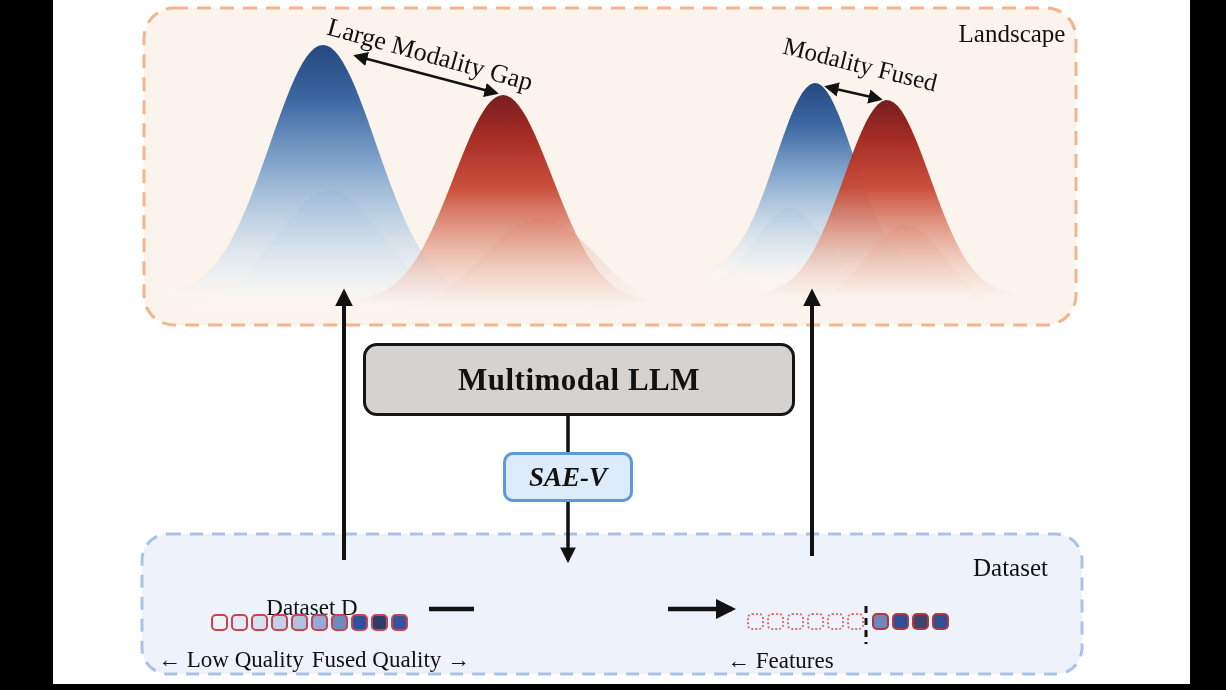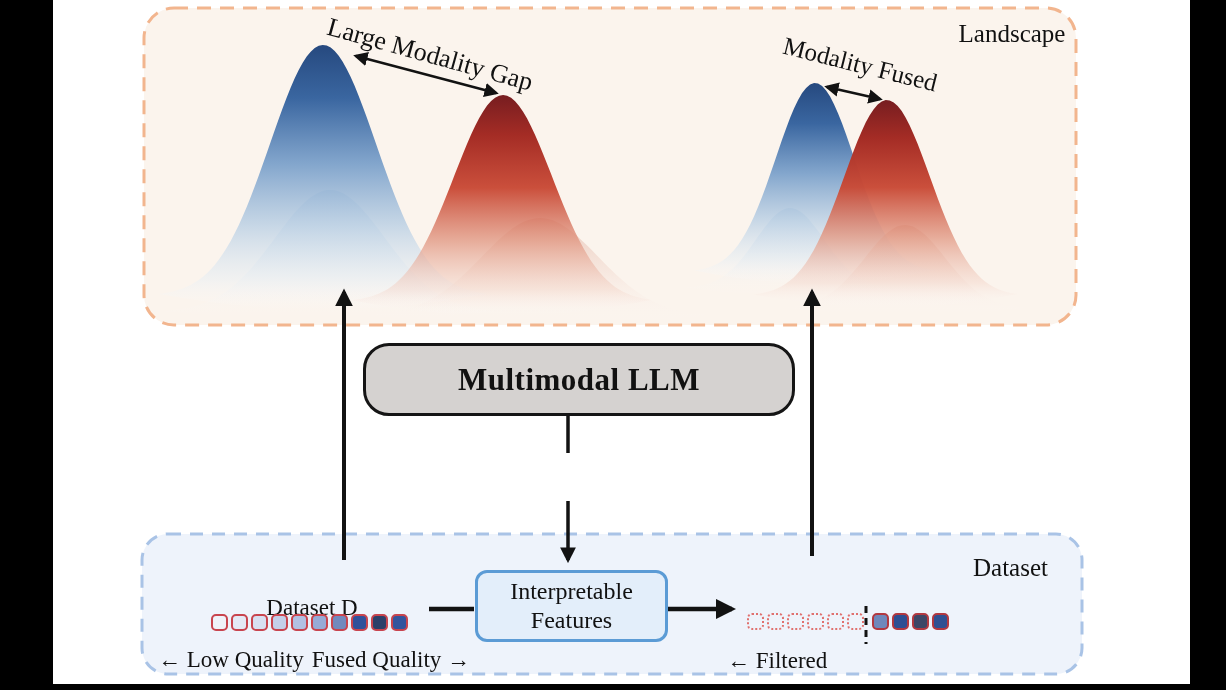--- a/index.html
+++ b/index.html
@@ -3,21 +3,21 @@
 <meta charset="utf-8">
 <title>Diagram</title>
 <style>
   html,body{margin:0;padding:0;}
   body{background:#000;font-family:"Liberation Serif","DejaVu Serif",serif;}
   .stage{position:relative;width:1226px;height:690px;background:#000;overflow:hidden;}
   .content-bg{position:absolute;left:53px;top:0;width:1137px;height:684px;background:#ffffff;z-index:1;}
   svg.overlay{position:absolute;left:0;top:0;width:1226px;height:690px;z-index:2;}
   .abs{position:absolute;z-index:3;color:#111;}
   .box{display:flex;align-items:center;justify-content:center;box-sizing:border-box;}
-  .mllm-box{left:363px;top:343px;width:432px;height:73px;background:#d5d2d0;border:3px solid #151515;border-radius:26px;font-weight:bold;font-size:31px;letter-spacing:.5px;}
+  .mllm-box{left:363px;top:343px;width:432px;height:73px;background:#d5d2d0;border:3px solid #151515;border-radius:14px;font-weight:bold;font-size:31px;letter-spacing:.5px;}
   .sae-box{left:503px;top:452px;width:130px;height:50px;background:#dcebfa;border:3px solid #5b9bd5;border-radius:10px;font-weight:bold;font-style:italic;font-size:27px;}
   .features-box{left:475px;top:570px;width:193px;height:72px;background:#e3eefa;border:3px solid #5b9bd5;border-radius:12px;font-size:24px;line-height:1.22;text-align:center;flex-direction:column;}
   .panel-label{font-size:25px;}
   .small-label{font-size:23px;}
   .rot{transform-origin:left top;white-space:nowrap;}
   .sqrow{display:flex;gap:3px;}
   .sq{width:17px;height:17px;border-radius:5px;border:2.5px solid #c8444e;box-sizing:border-box;display:inline-block;}
   .sq.dotted{border-style:dotted;background:transparent;}
   .ctr{text-align:center;}
   .right{text-align:center;}
@@ -89,23 +89,22 @@
     <line x1="866" y1="606" x2="866" y2="644" stroke="#121212" stroke-width="3" stroke-dasharray="7 5"></line>
   </svg>
 
   <div class="abs panel-label right" style="left:952px;top:20px;width:120px;">Landscape</div>
   <div class="abs rot" style="left:332px;top:12px;font-size:26px;transform:rotate(15.5deg);">Large Modality Gap</div>
   <div class="abs rot" style="left:787px;top:32px;font-size:25px;transform:rotate(14deg);">Modality Fused</div>
 
   <div class="abs box mllm-box">
     <span>Multimodal LLM</span>
   </div>
-  <div class="abs box features-box">
-    <span>Interpretable</span>
-    <span>Features</span>
+  <div class="abs box sae-box">
+    <span>SAE-V</span>
   </div>
 
   <div class="abs panel-label right" style="left:958px;top:542px;width:105px;margin-top:12px;">Dataset</div>
   <div class="abs small-label ctr" style="left:227px;top:549px;width:170px;margin-top:46px;">Dataset D</div>
   <div class="abs sqrow" style="left:211px;top:614px;">
       <span class="sq" style="background: rgb(239, 242, 249); border-color: rgb(200, 68, 78);"></span>
       <span class="sq" style="background: rgb(228, 233, 245); border-color: rgb(200, 68, 78);"></span>
       <span class="sq" style="background: rgb(216, 223, 241); border-color: rgb(200, 68, 78);"></span>
       <span class="sq" style="background: rgb(196, 207, 233); border-color: rgb(200, 68, 78);"></span>
       <span class="sq" style="background: rgb(178, 192, 227); border-color: rgb(200, 68, 78);"></span>
@@ -126,14 +125,14 @@
       <span class="sq dotted" style="border-color: rgb(224, 112, 110);"></span>
       <span class="sq dotted" style="border-color: rgb(224, 112, 110);"></span>
       <span class="sq dotted" style="border-color: rgb(224, 112, 110);"></span>
     </div>
   <div class="abs sqrow" style="left:872px;top:613px;">
       <span class="sq" style="background: rgb(111, 136, 187); border-color: rgb(178, 56, 64);"></span>
       <span class="sq" style="background: rgb(45, 79, 147); border-color: rgb(178, 56, 64);"></span>
       <span class="sq" style="background: rgb(61, 70, 102); border-color: rgb(178, 56, 64);"></span>
       <span class="sq" style="background: rgb(47, 80, 146); border-color: rgb(178, 56, 64);"></span>
     </div>
-  <div class="abs small-label" style="left:727px;top:648px;">← Filtered</div>
+  <div class="abs small-label" style="left:727px;top:648px;">← Features</div>
 </div>
 
 </body></html>

